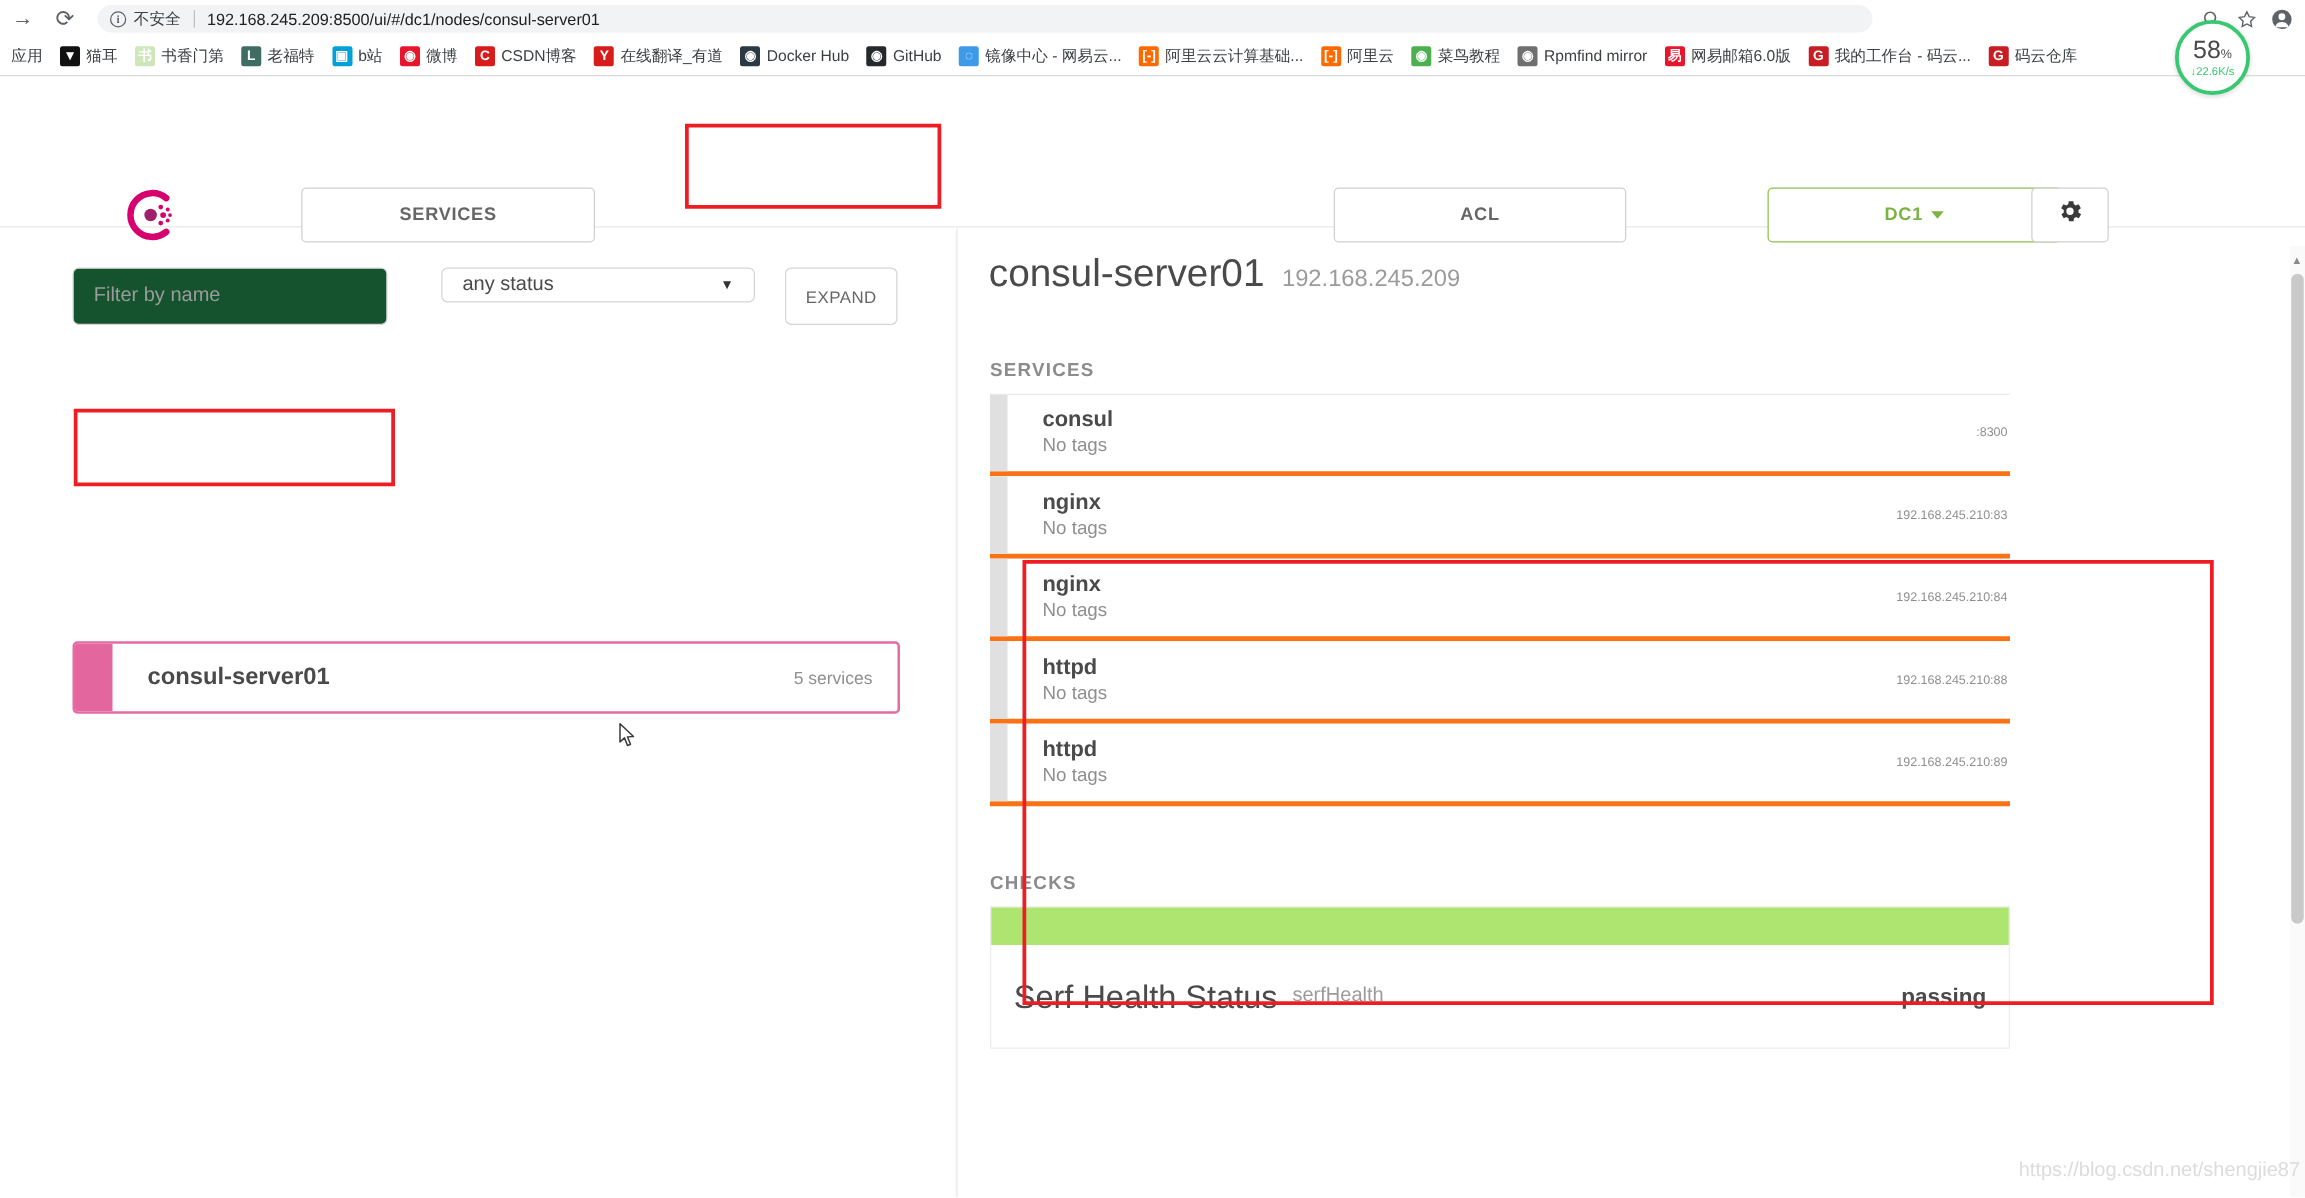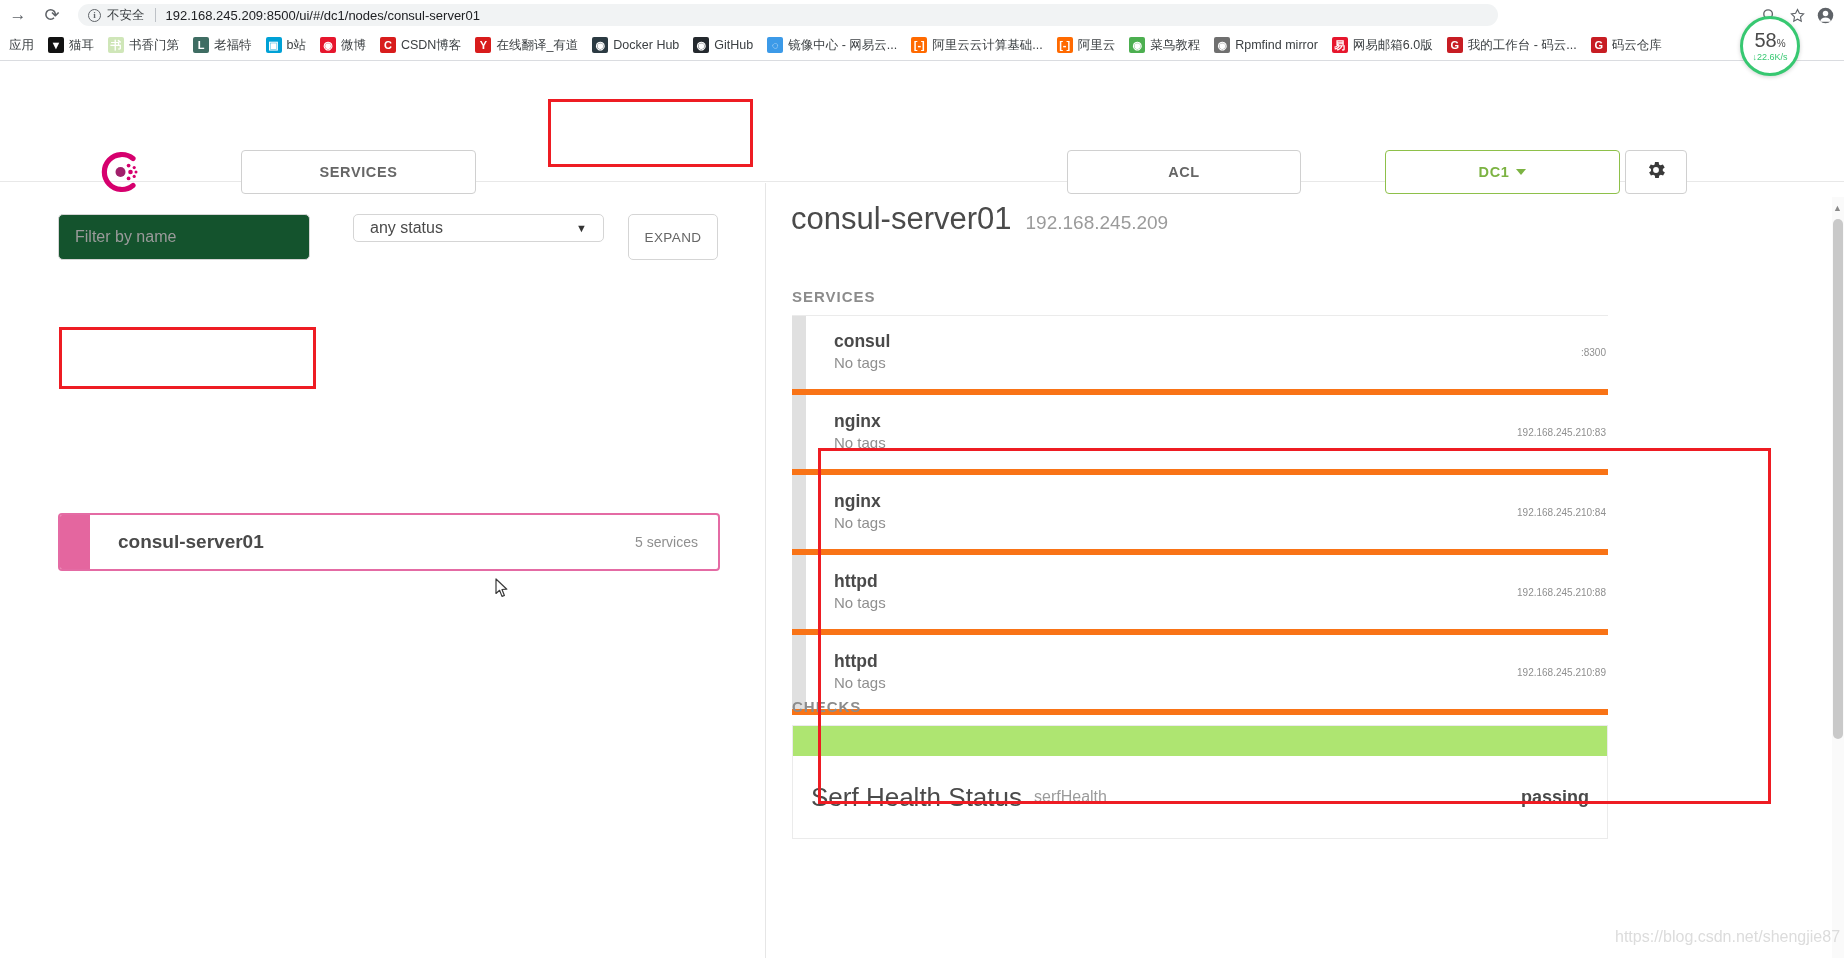--- a/index.html
+++ b/index.html
@@ -100,21 +100,21 @@
     position: absolute; top: 108px; transform: translateY(-50%);
     height: 44px; border: 1px solid #d0d0d0; border-radius: 4px;
     background: #fff; display: flex; align-items: center;
     justify-content: center; font-size: 14.5px; font-weight: bold;
     letter-spacing: .6px; color: #666; cursor: pointer;
   }
   #nav-services { left: 241px; width: 235px; }
   #nav-nodes    { left: 519px; width: 230px; border-color: #e07eae; color: #d62783; }
   #nav-keyvalue { left: 790px; width: 235px; }
   #nav-acl      { left: 1067px; width: 234px; }
-  #nav-dc       { left: 1385px; width: 235px; border-color: #8ec04a; color: #7cb342; }
+  #nav-dc       { left: 1414px; width: 235px; border-color: #8ec04a; color: #7cb342; }
   #nav-settings { left: 1625px; width: 62px; }
   #nav-dc .caret {
     display: inline-block; margin-left: 7px;
     border-left: 5px solid transparent; border-right: 5px solid transparent;
     border-top: 6px solid #7cb342;
   }
   .gear { font-size: 21px; color: #3a3a3a; }
 
   
   .annot {
@@ -182,22 +182,22 @@
 
   .section-head {
     position: absolute; left: 26px; font-size: 15px; font-weight: bold;
     letter-spacing: 1px; color: #8c8c8c;
   }
   #services-head { top: 105px; }
   #checks-head { top: 515px; }
 
   #services-list { position: absolute; left: 26px; top: 132px; width: 816px; }
   .svc-row {
-    position: relative; height: 80px; background: #fff;
-    border-bottom: 6px solid #f97316; display: flex; align-items: center;
+    position: relative; height: 66px; background: #fff;
+    border-bottom: 4px solid #f97316; display: flex; align-items: center;
   }
   .svc-row:first-child { border-top: 1px solid #ebebeb; }
   .svc-bar {
     position: absolute; left: 0; top: 0; width: 14px; height: 100%;
     background: #e0e0e0;
   }
   .svc-text { margin-left: 42px; }
   .svc-name { font-size: 17.5px; font-weight: bold; color: #4a4a4a; line-height: 1.25; }
   .svc-tags { font-size: 15px; color: #8f8f8f; line-height: 1.35; }
   .svc-addr {

